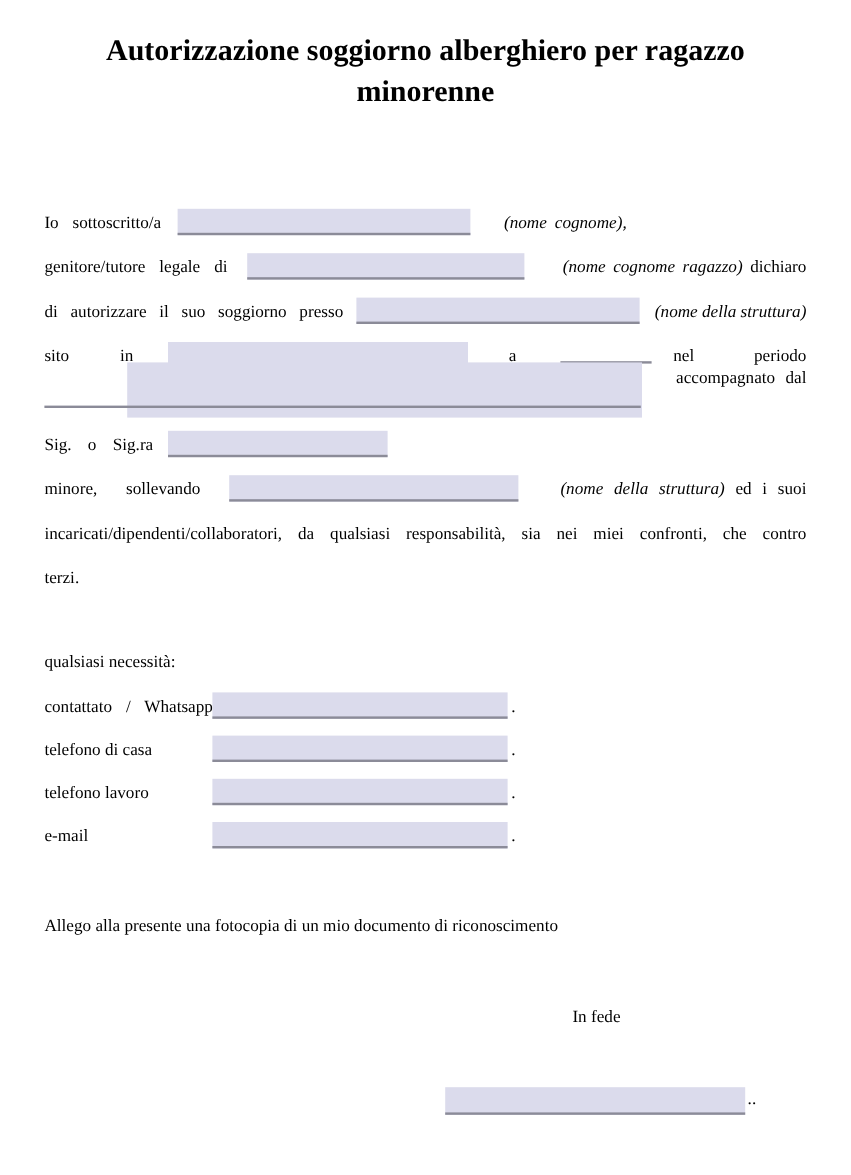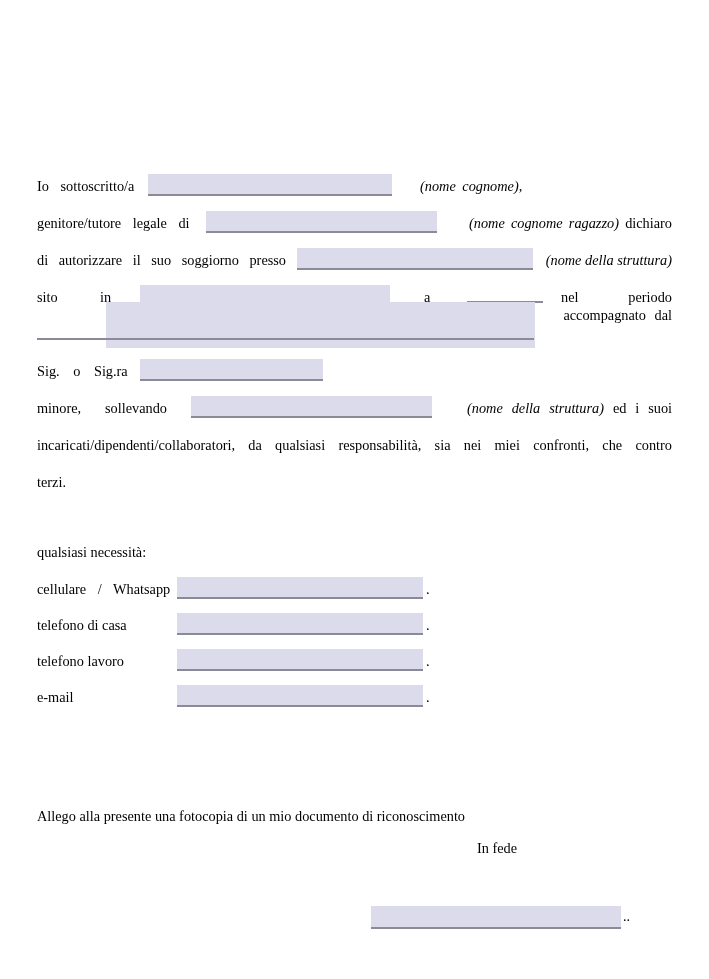--- a/index.html
+++ b/index.html
@@ -25,20 +25,24 @@
     font-weight:bold; font-size:25px; line-height:34px;
   }
   .ws3 { word-spacing:3px; } .ws5 { word-spacing:5px; }
   .ws7 { word-spacing:7px; } .ws8 { word-spacing:8px; } .ws10 { word-spacing:10px; }
 </style>
 </head>
 <body>
 
 <div class="page">
 
+  <div class="title">
+    <div>Autorizzazione soggiorno alberghiero per ragazzo</div>
+    <div>minorenne</div>
+  </div>
 
   <span class="t ws8" style="left:37px; top:176px;">Io sottoscritto/a</span>
   <div class="field" style="left:148px; top:174px; width:244px;"></div>
   <span class="t it ws3" style="left:400px; top:176px;">(nome cognome),</span>
 
   <span class="t ws8" style="left:37px; top:213px;">genitore/tutore legale di</span>
   <div class="field" style="left:206px; top:211px; width:231px;"></div>
   <span class="t ws7" style="left:37px; top:250px;">di autorizzare il suo soggiorno presso</span>
 
   <span class="t just" style="left:449px; top:213px; width:223px;"><i class="it">(nome cognome ragazzo)</i> <span>dichiaro</span></span>
@@ -63,34 +67,34 @@
   <span class="t" style="left:37px; top:398px;">minore,</span>
   <span class="t" style="left:105px; top:398px;">sollevando</span>
   <div class="field" style="left:191px; top:396px; width:241px;"></div>
   <span class="t just" style="left:447px; top:398px; width:225px;"><i class="it">(nome della struttura)</i> <span>ed i suoi</span></span>
 
   <span class="t just" style="left:37px; top:435px; width:635px;">incaricati/dipendenti/collaboratori, da qualsiasi responsabilità, sia nei miei confronti, che contro</span>
   <span class="t" style="left:37px; top:472px;">terzi.</span>
 
   <span class="t" style="left:37px; top:542px;">qualsiasi necessità:</span>
 
-  <span class="t ws8" style="left:37px; top:579px;">cellulare / Whatsapp</span>
+  <span class="t ws8" style="left:37px; top:579px;">contattato / Whatsapp</span>
   <div class="field" style="left:177px; top:577px; width:246px;"></div>
   <span class="t" style="left:426px; top:579px;">.</span>
 
   <span class="t" style="left:37px; top:615px;">telefono di casa</span>
   <div class="field" style="left:177px; top:613px; width:246px;"></div>
   <span class="t" style="left:426px; top:615px;">.</span>
 
   <span class="t" style="left:37px; top:651px;">telefono lavoro</span>
   <div class="field" style="left:177px; top:649px; width:246px;"></div>
   <span class="t" style="left:426px; top:651px;">.</span>
 
   <span class="t" style="left:37px; top:687px;">e-mail</span>
   <div class="field" style="left:177px; top:685px; width:246px;"></div>
   <span class="t" style="left:426px; top:687px;">.</span>
 
-  <span class="t" style="left:37px; top:806px;">Allego alla presente una fotocopia di un mio documento di riconoscimento</span>
+  <span class="t" style="left:37px; top:762px;">Allego alla presente una fotocopia di un mio documento di riconoscimento</span>
   <span class="t" style="left:477px; top:838px;">In fede</span>
   <div class="field" style="left:371px; top:906px; width:250px; height:23px;"></div>
   <span class="t" style="left:623px; top:906px;">..</span>
 
 </div>
 
 </body></html>

